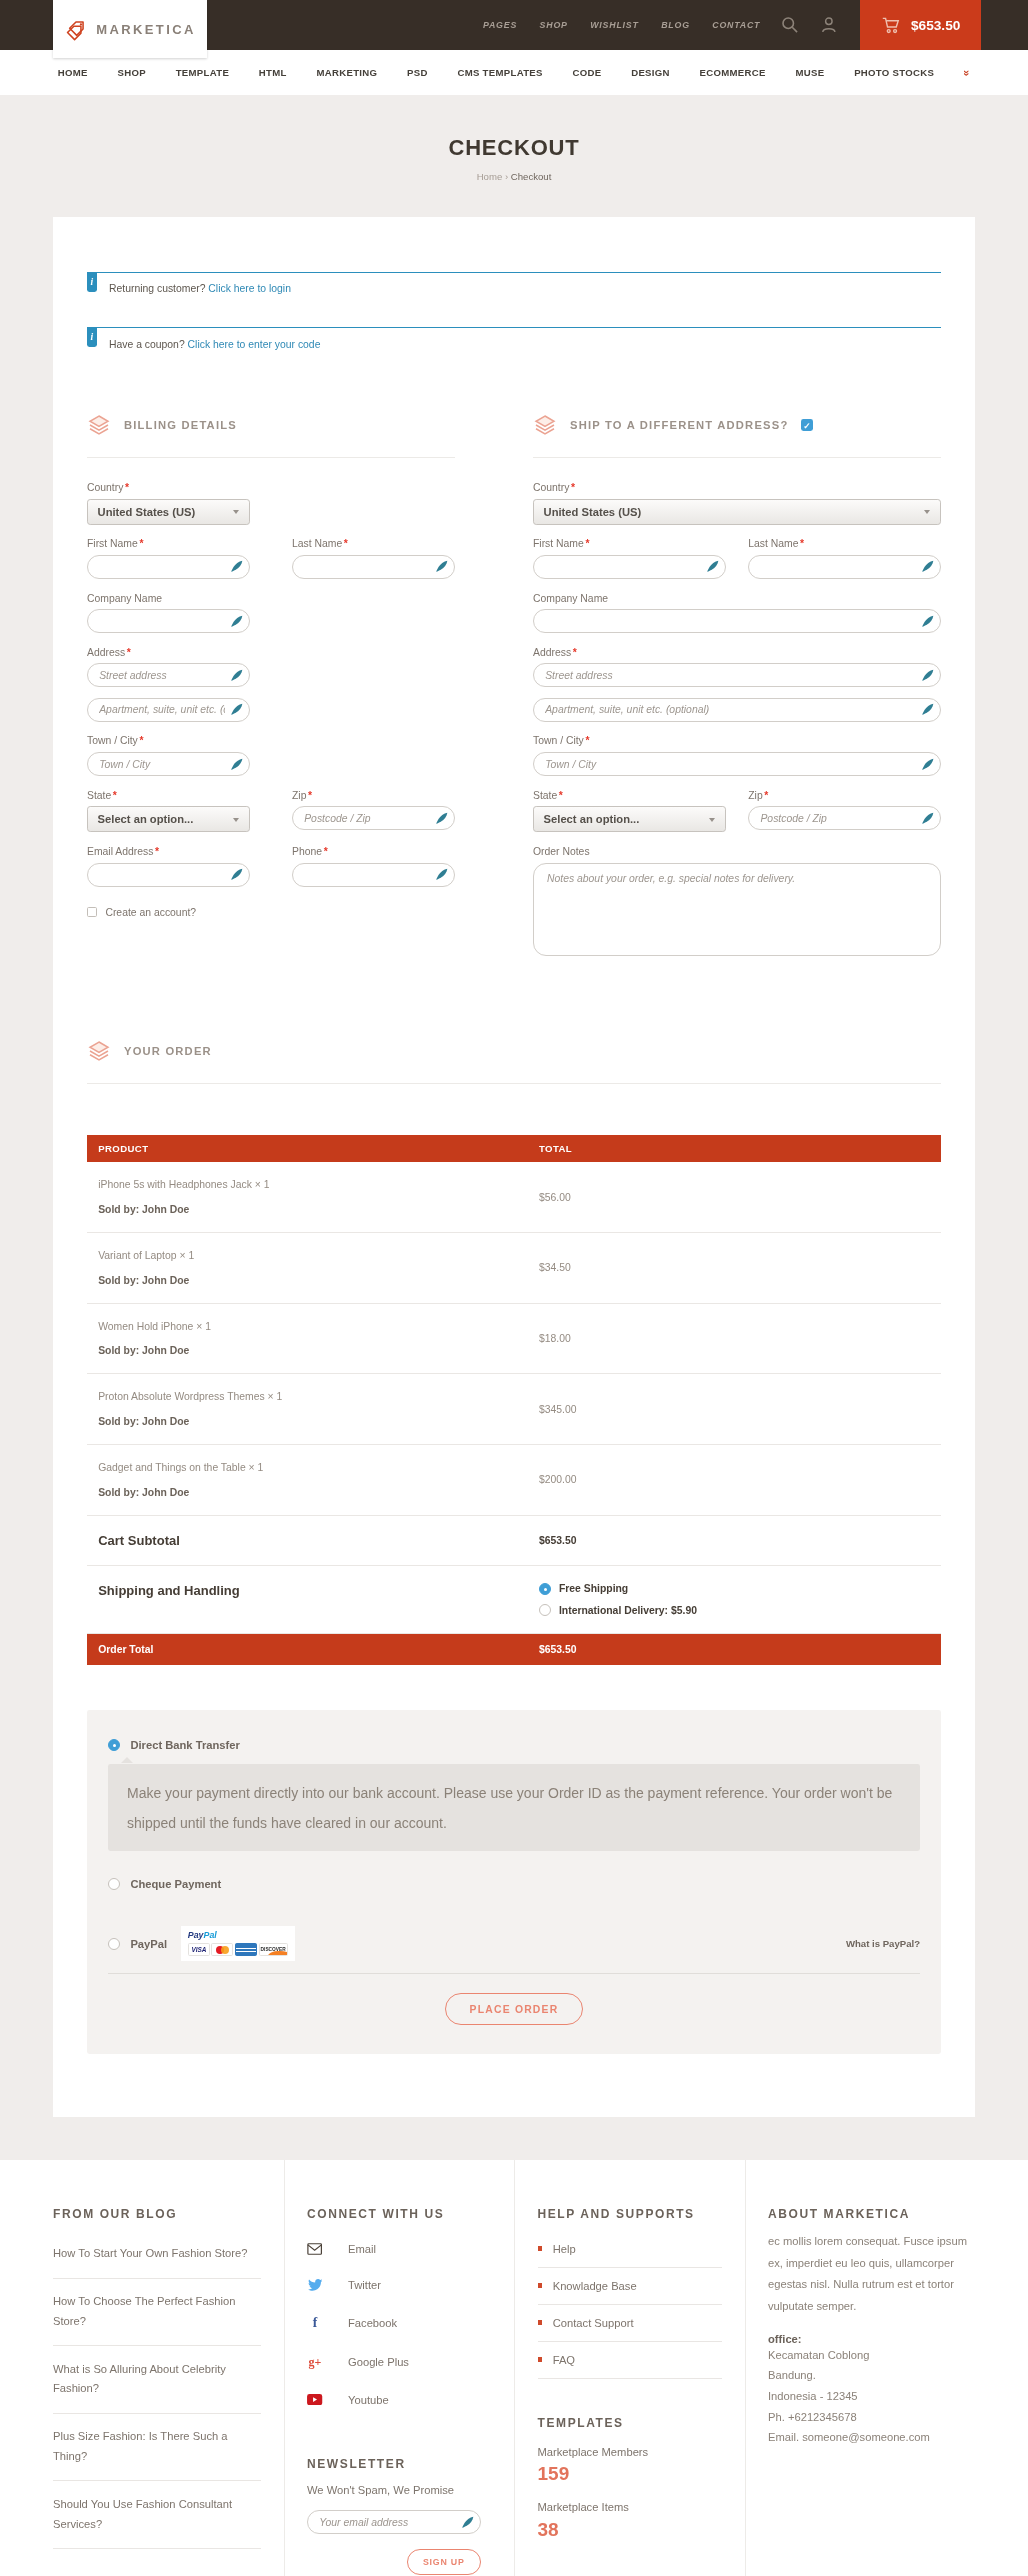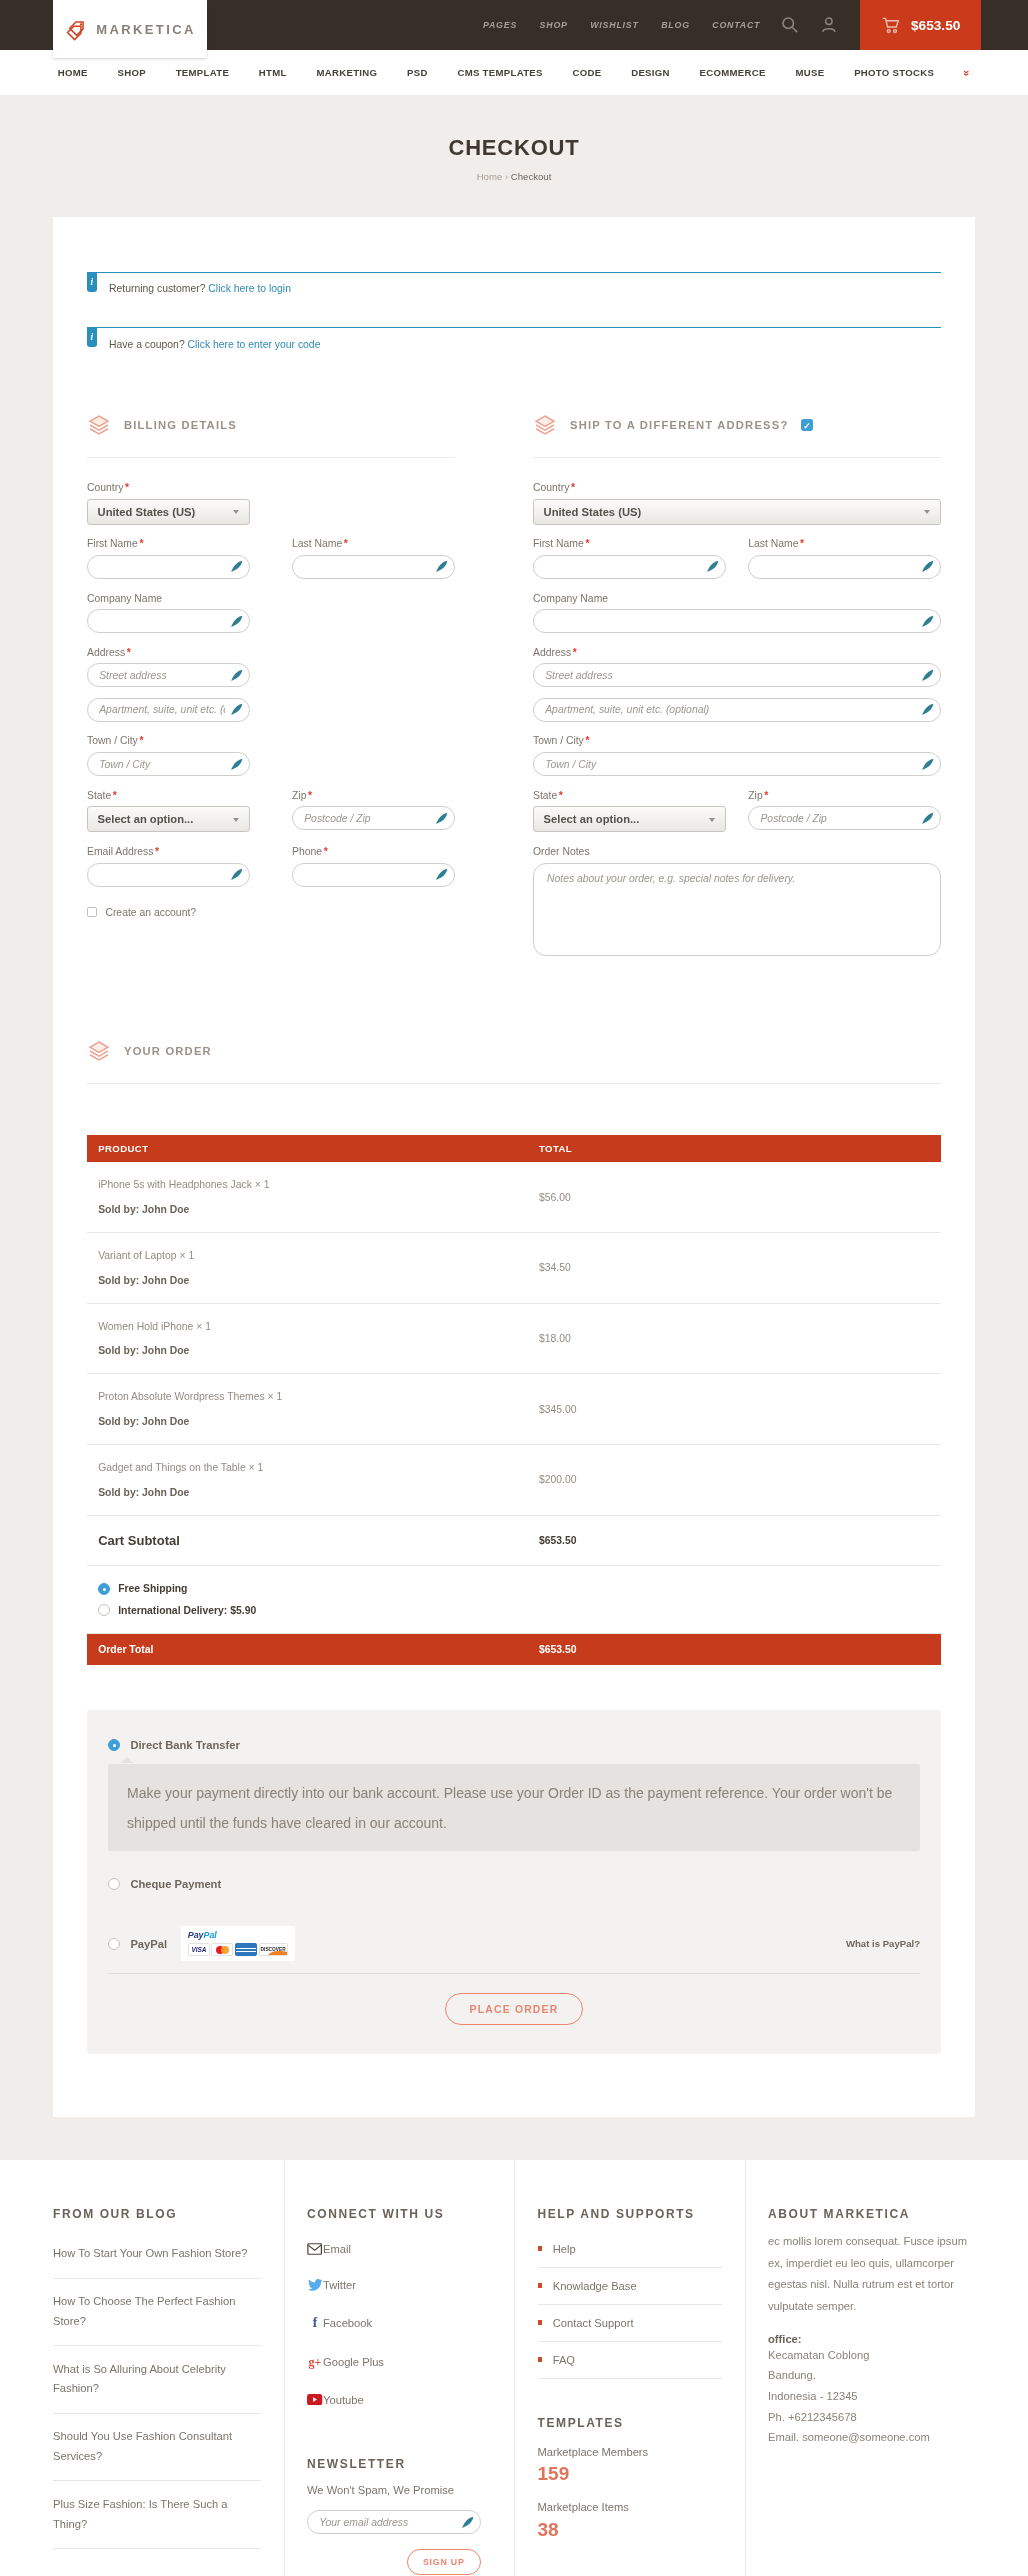--- a/index.html
+++ b/index.html
@@ -131,21 +131,21 @@
   
   .site-footer { background:#fff; }
   .footer-cols { display:flex; }
   .fcol { width:25%; padding:47px 22.5px 51px; }
   .fcol:first-child { padding-left:0; }
   .fcol:last-child { padding-right:0; }
   .fcol + .fcol { border-left:0.8px solid #edebe8; }
   .fhead { font-size:12px; font-weight:bold; letter-spacing:1.6px; color:#6b625a; margin:0 0 9.6px; }
   .blog-item { padding:13.7px 0; border-bottom:0.8px solid #e9e6e3; font-size:11.2px; line-height:1.75;
                color:#7d746c; cursor:pointer; }
-  .connect-item { padding:12px 0; display:flex; align-items:center; gap:0; font-size:11.2px;
+  .connect-item { padding:12px 0; display:flex; align-items:center; gap:25px; font-size:11.2px;
                   color:#7d746c; cursor:pointer; }
   .fb-glyph::before { content:"f"; font:bold 13.7px "Liberation Serif", serif; color:#3b5998; }
   .gp-glyph::before { content:"g+"; font:bold 12px "Liberation Serif", serif; color:#dd4b39; }
   .icon-cell { width:16px; display:flex; justify-content:center; }
   .nl-head { margin-top:39px; }
   .nl-text { font-size:11.2px; margin:13px 0 14.5px; color:#7d746c; }
   .nl-wrap { width:174px; }
   .signup-row { width:174px; display:flex; justify-content:flex-end; margin-top:14.5px; }
   .signup-btn { border:1.6px solid #ea8570; color:#ea8570; background:#fff; border-radius:14.5px;
                 padding:7.2px 15.3px; font:bold 8.8px "Liberation Sans", sans-serif; letter-spacing:0.8px; cursor:pointer; }
@@ -505,20 +505,21 @@
         </div>
         <div class="ot-cell-t ot-price">$200.00</div>
       </div>
 
       <div class="ot-row sub">
         <div class="ot-cell-p ot-lbl">Cart Subtotal</div>
         <div class="ot-cell-t ot-price">$653.50</div>
       </div>
 
       <div class="ot-row sub">
+        <div class="ot-cell-p ot-lbl">Shipping and Handling</div>
         <div class="ot-cell-t">
           <div class="ship-opts">
             <div class="opt">
               <span class="radio sel"></span>
               <span>Free Shipping</span>
             </div>
             <div class="opt">
               <span class="radio"></span>
               <span>International Delivery: $5.90</span>
             </div>
@@ -572,22 +573,22 @@
 </main>
 
 <footer class="site-footer">
   <div class="container footer-cols">
 
     <div class="fcol">
       <h4 class="fhead">FROM OUR BLOG</h4>
       <div class="blog-item">How To Start Your Own Fashion Store?</div>
       <div class="blog-item">How To Choose The Perfect Fashion Store?</div>
       <div class="blog-item">What is So Alluring About Celebrity Fashion?</div>
+      <div class="blog-item">Plus Size Fashion: Is There Such a Thing?</div>
       <div class="blog-item">Should You Use Fashion Consultant Services?</div>
-      <div class="blog-item">Plus Size Fashion: Is There Such a Thing?</div>
     </div>
 
     <div class="fcol">
       <h4 class="fhead">CONNECT WITH US</h4>
       <div class="connect-item">
         <span class="icon-cell">
           <svg width="15.3" height="12" viewBox="0 0 20 16" fill="none" stroke="#4a4138" stroke-width="1.6">
               <rect x="1" y="1" width="18" height="14" rx="1"></rect>
               <path d="M1 2.5l9 7 9-7"></path>
             </svg>

